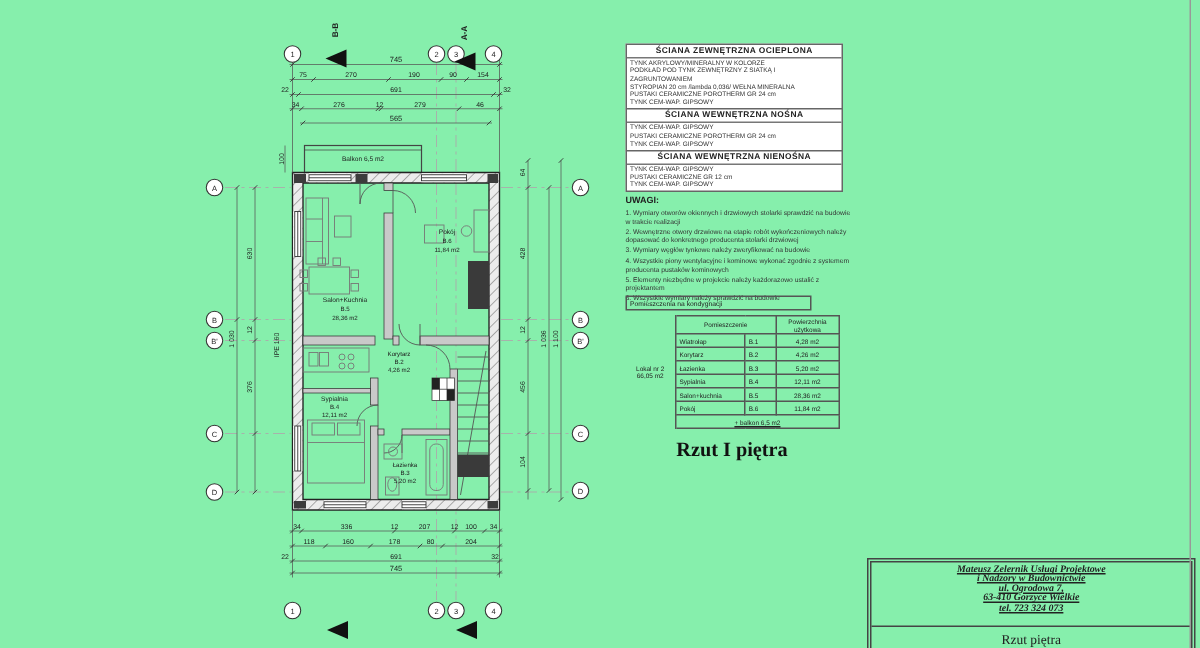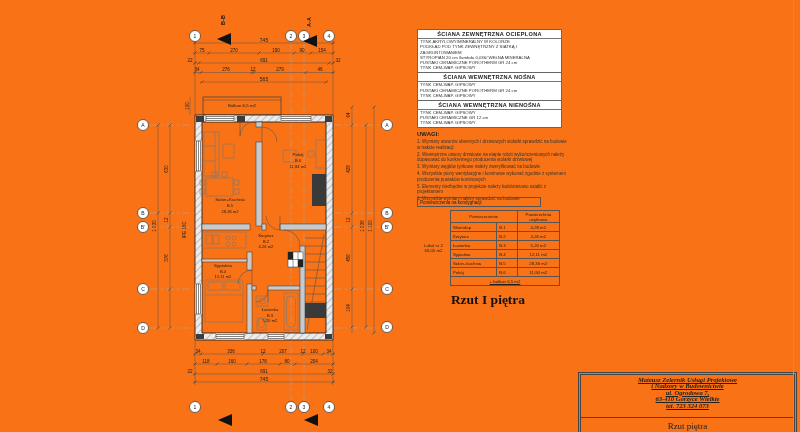--- a/index.html
+++ b/index.html
@@ -1,16 +1,16 @@
 <!DOCTYPE html>
 <html><head>
 <meta charset="utf-8">
 <style>
   html,body{margin:0;padding:0;background:#fff;}
-  #sheet{position:relative;width:800px;height:432px;background:#f97316;overflow:hidden;
+  #sheet{position:relative;width:800px;height:432px;background:#86efac;overflow:hidden;
          font-family:"Liberation Sans",sans-serif;color:#222;}
   .abs{position:absolute;}
   svg text{font-family:"Liberation Sans",sans-serif;fill:#1d1d1d;}
   .dt{font-size:5px;text-anchor:middle;}
   .dts{font-size:4.6px;text-anchor:middle;}
   .rl{font-size:4.4px;text-anchor:middle;}
   .rls{font-size:4.1px;text-anchor:middle;}
   .bub{font-size:5px;text-anchor:middle;}
   .sec{font-size:5.5px;text-anchor:middle;font-weight:bold;}
   

